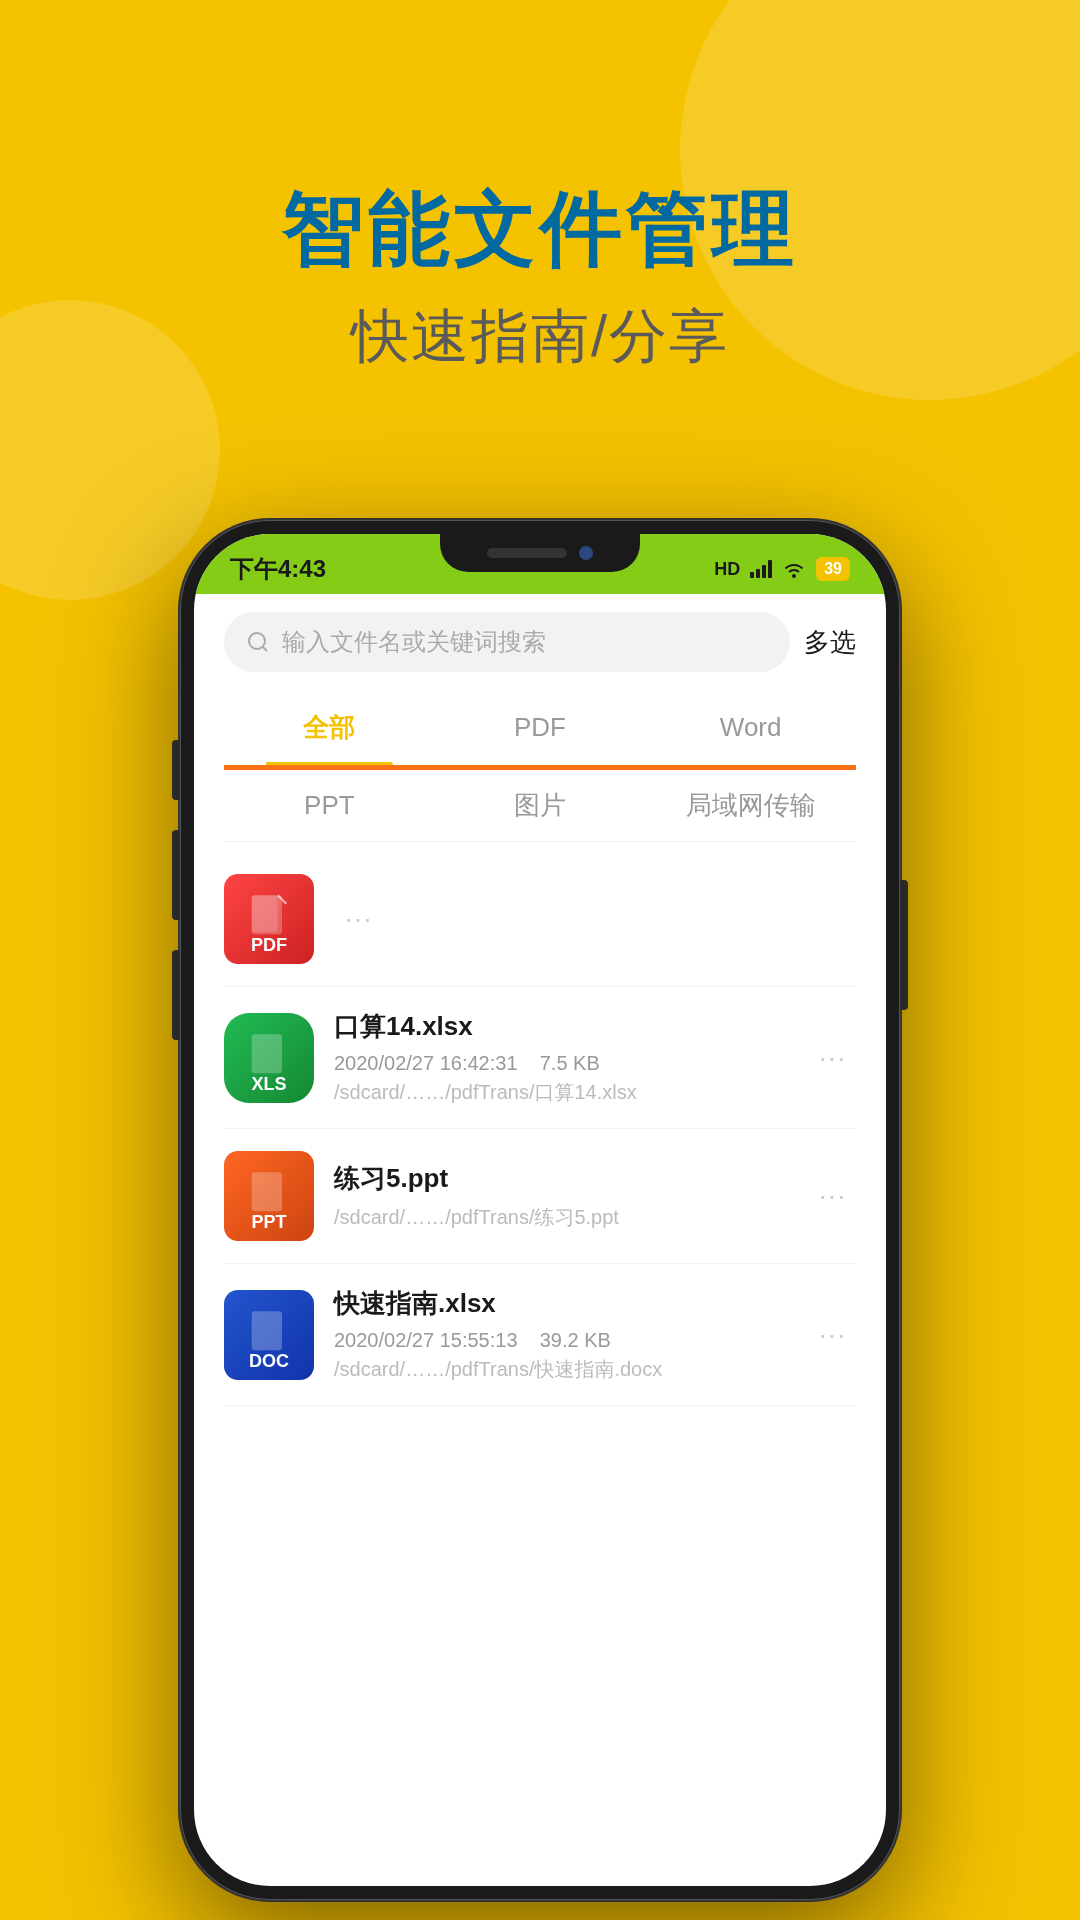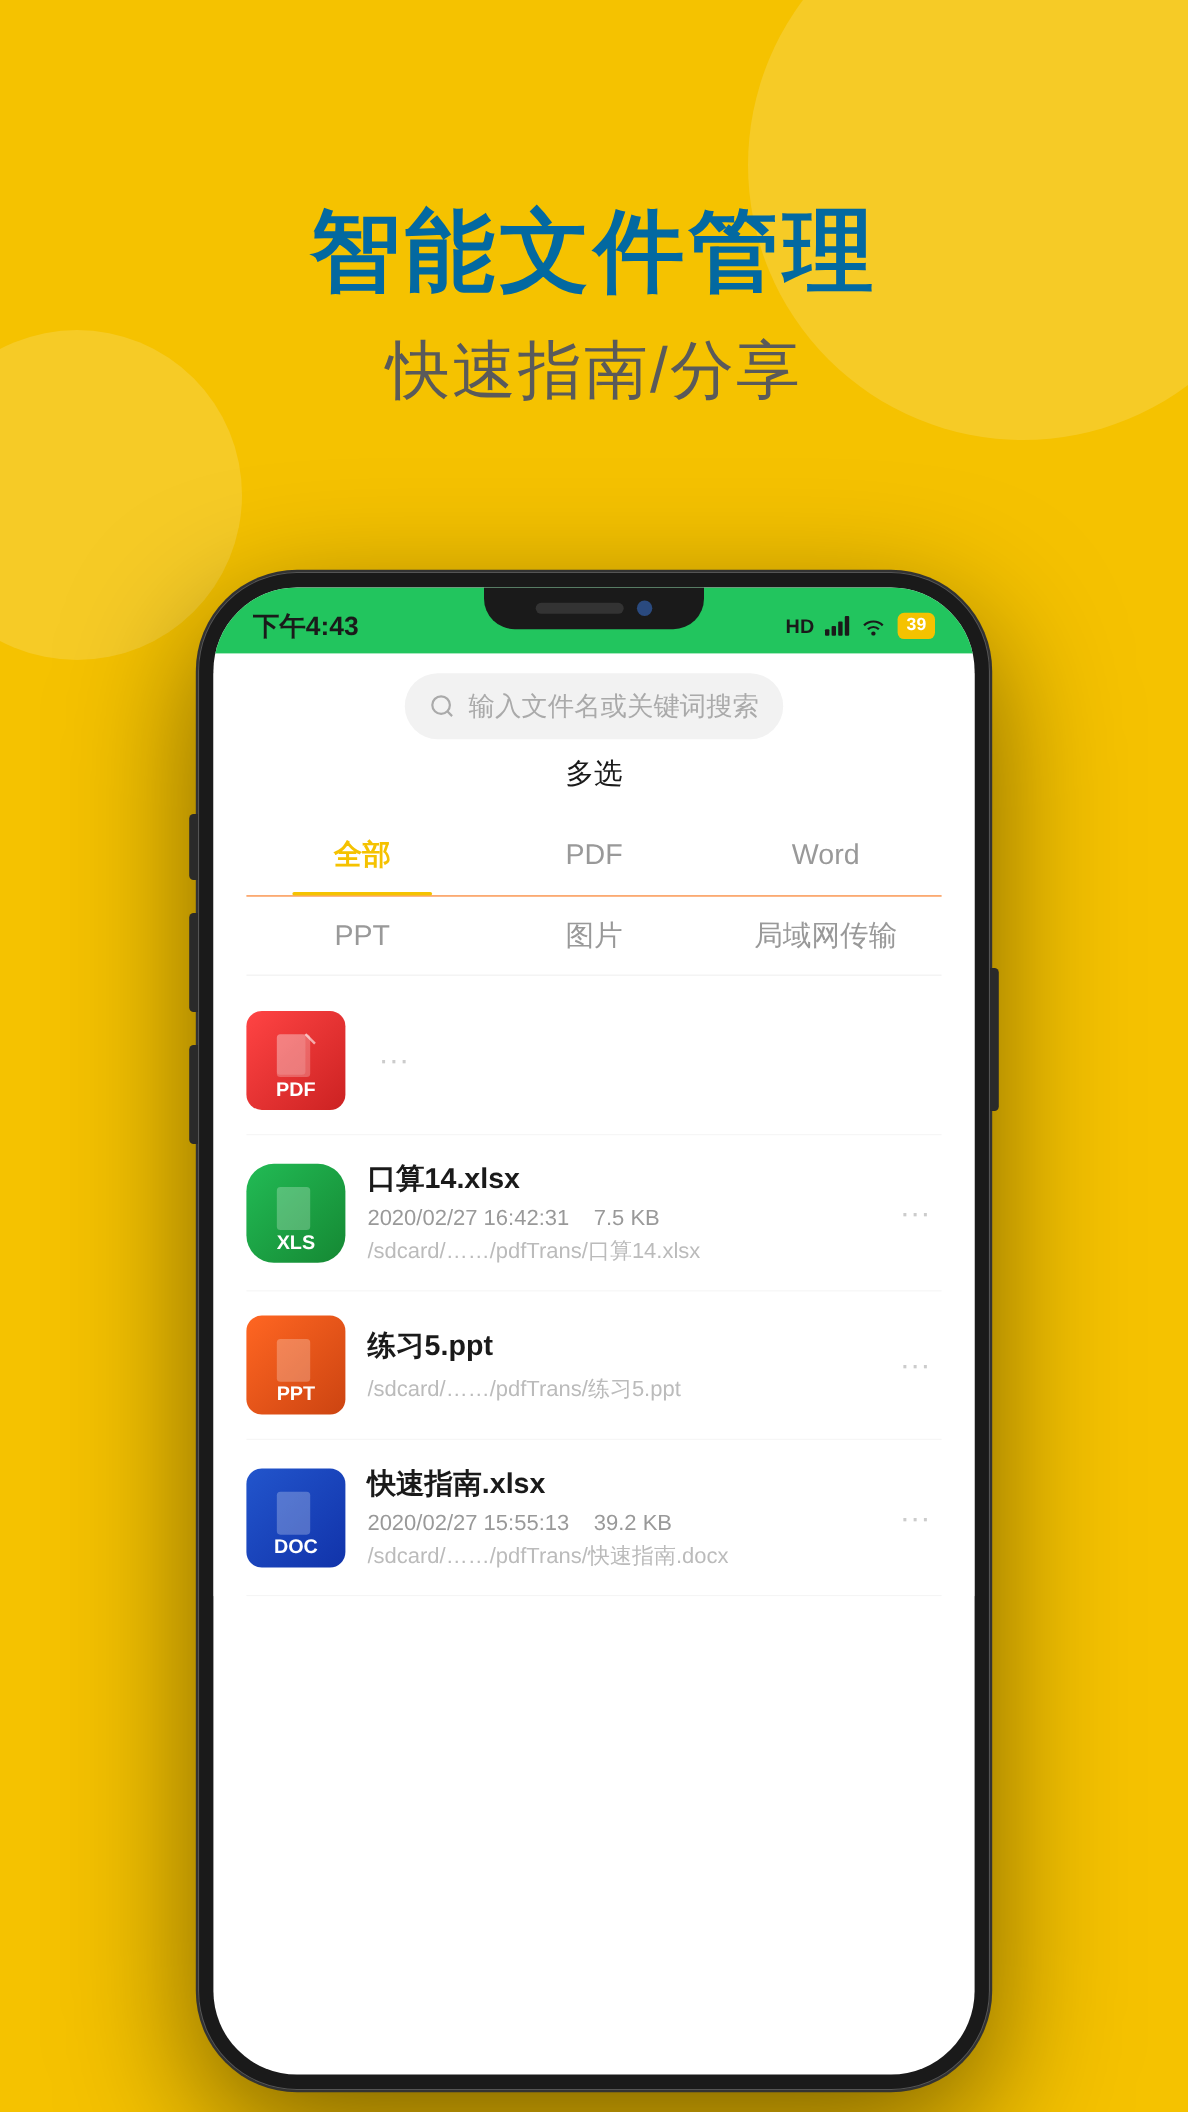--- a/index.html
+++ b/index.html
@@ -129,21 +129,21 @@
       height: 100%;
       background: #fff;
       border-radius: 76px;
       overflow: hidden;
       position: relative;
     }
 
     
     .status-bar {
       height: 60px;
-      background: #22c55e;
+      background: #84cc16;
       display: flex;
       align-items: center;
       justify-content: space-between;
       padding: 0 36px;
       padding-top: 10px;
     }
 
     .status-time {
       font-size: 24px;
       font-weight: 600;
@@ -208,21 +208,20 @@
       background: #fff;
     }
 
     
     .search-bar {
       display: flex;
       align-items: center;
       justify-content: space-between;
       margin: 18px 0;
       gap: 14px;
-      flex-direction: column;
     }
 
     .search-input-wrapper {
       flex: 1;
       display: flex;
       align-items: center;
       background: #f2f2f2;
       border-radius: 30px;
       padding: 14px 22px;
       gap: 12px;
@@ -243,21 +242,21 @@
       font-size: 26px;
       color: #1a1a1a;
       font-weight: 500;
       white-space: nowrap;
     }
 
     
     .tabs-row {
       display: flex;
       align-items: center;
-      border-bottom: 1px solid #f97316;
+      border-bottom: 5px solid #f97316;
       padding-bottom: 0;
       margin-bottom: 0;
     }
 
     .tab-item {
       flex: 1;
       text-align: center;
       padding: 20px 0;
       font-size: 26px;
       color: #999;

